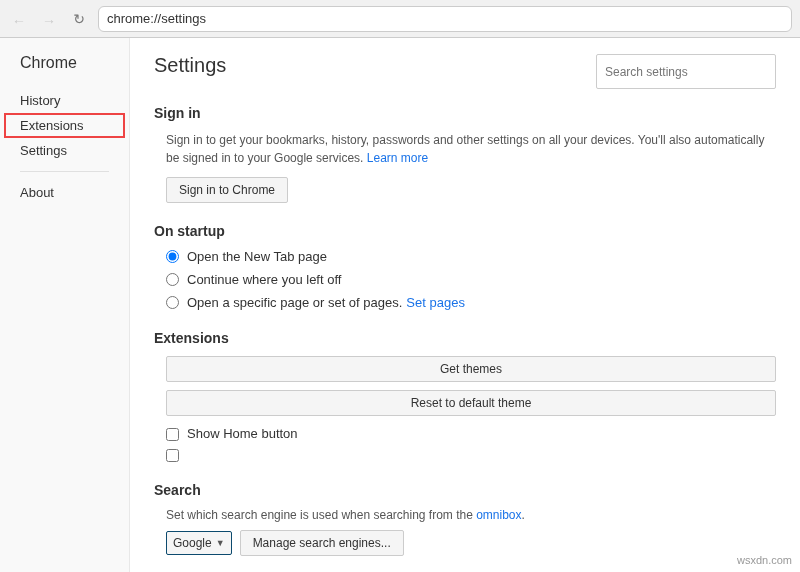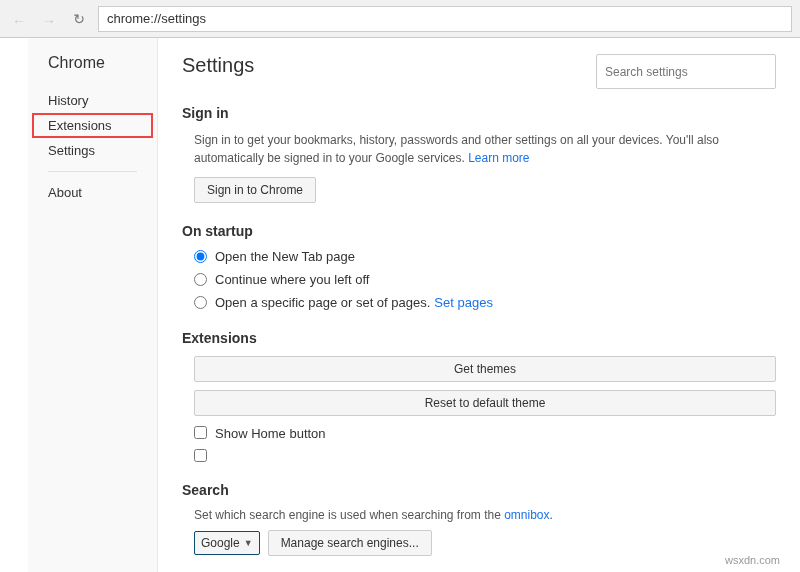--- a/index.html
+++ b/index.html
@@ -33,41 +33,40 @@
       align-items: center;
       justify-content: center;
       color: #777;
       font-size: 14px;
     }
     .nav-btn.disabled { color: #ccc; cursor: default; }
     .address-bar {
       flex: 1;
       height: 26px;
       border: 1px solid #ccc;
-      border-radius: 0;
+      border-radius: 6px;
       padding: 0 8px;
       font-size: 13px;
       background: #fff;
       color: #333;
     }
 
     
     .main-layout {
       display: flex;
       height: calc(572px - 38px);
     }
 
     
     .sidebar {
       width: 130px;
       background: #f9f9f9;
       border-right: 1px solid #e8e8e8;
       padding: 16px 4px;
       flex-shrink: 0;
-      margin-left: 28px;
     }
     .sidebar-title {
       font-size: 16px;
       font-weight: normal;
       color: #333;
       padding: 0 16px 16px 16px;
     }
     .sidebar-nav a {
       display: block;
       padding: 5px 16px;
@@ -165,21 +164,21 @@
     }
     .radio-option a {
       color: #1a73e8;
       text-decoration: none;
       margin-left: 4px;
     }
 
     
     .checkbox-option {
       display: flex;
-      align-items: flex-start;
+      align-items: flex-end;
       margin-bottom: 8px;
       font-size: 13px;
       color: #333;
     }
     .checkbox-option input[type="checkbox"] {
       margin-right: 8px;
     }
 
     
     .btn-row {
@@ -218,21 +217,21 @@
     }
     .select-with-arrow .arrow {
       font-size: 9px;
       color: #555;
     }
 
     
     .watermark {
       position: fixed;
       bottom: 6px;
-      right: 20px;
+      right: 8px;
       font-size: 11px;
       color: #999;
     }
   </style>
 </head>
 <body>
 
 <div class="browser-bar">
   <button class="nav-btn disabled">←</button>
   <button class="nav-btn disabled">→</button>

